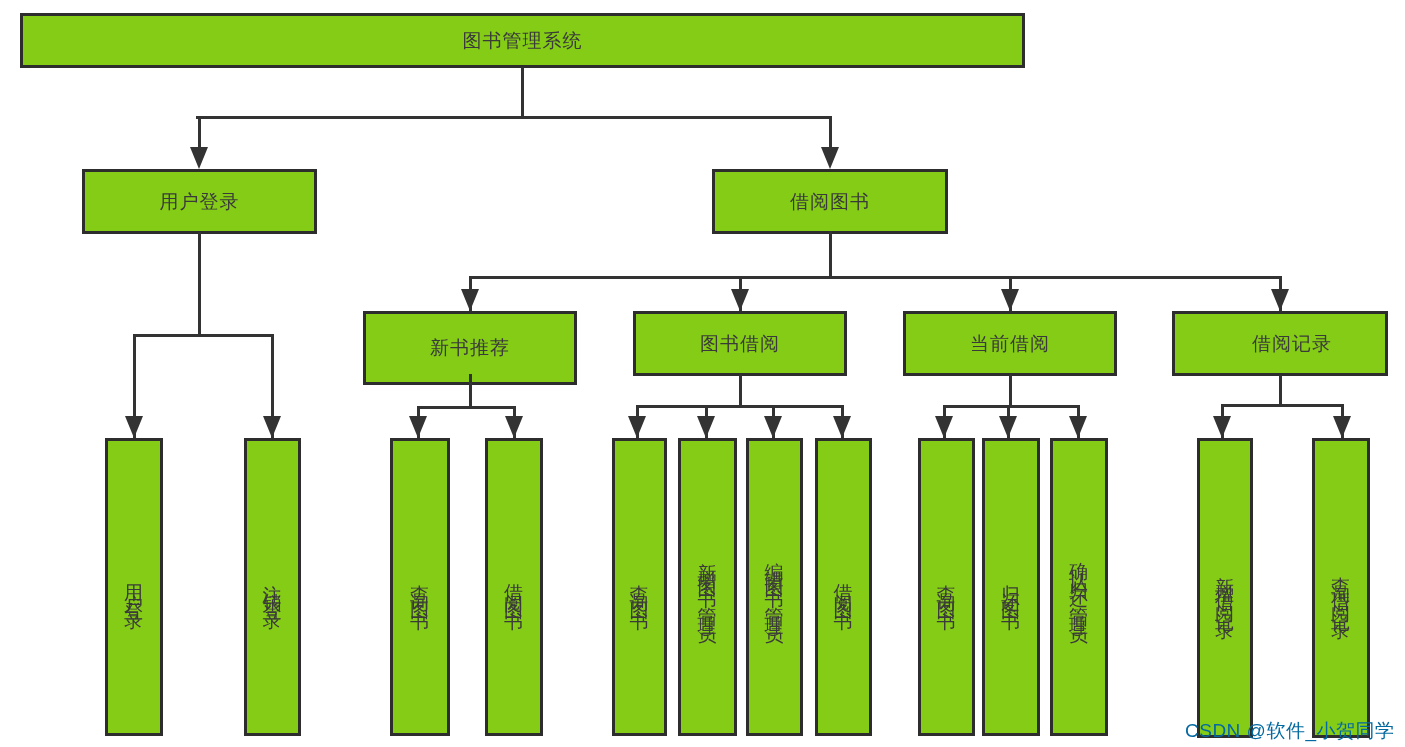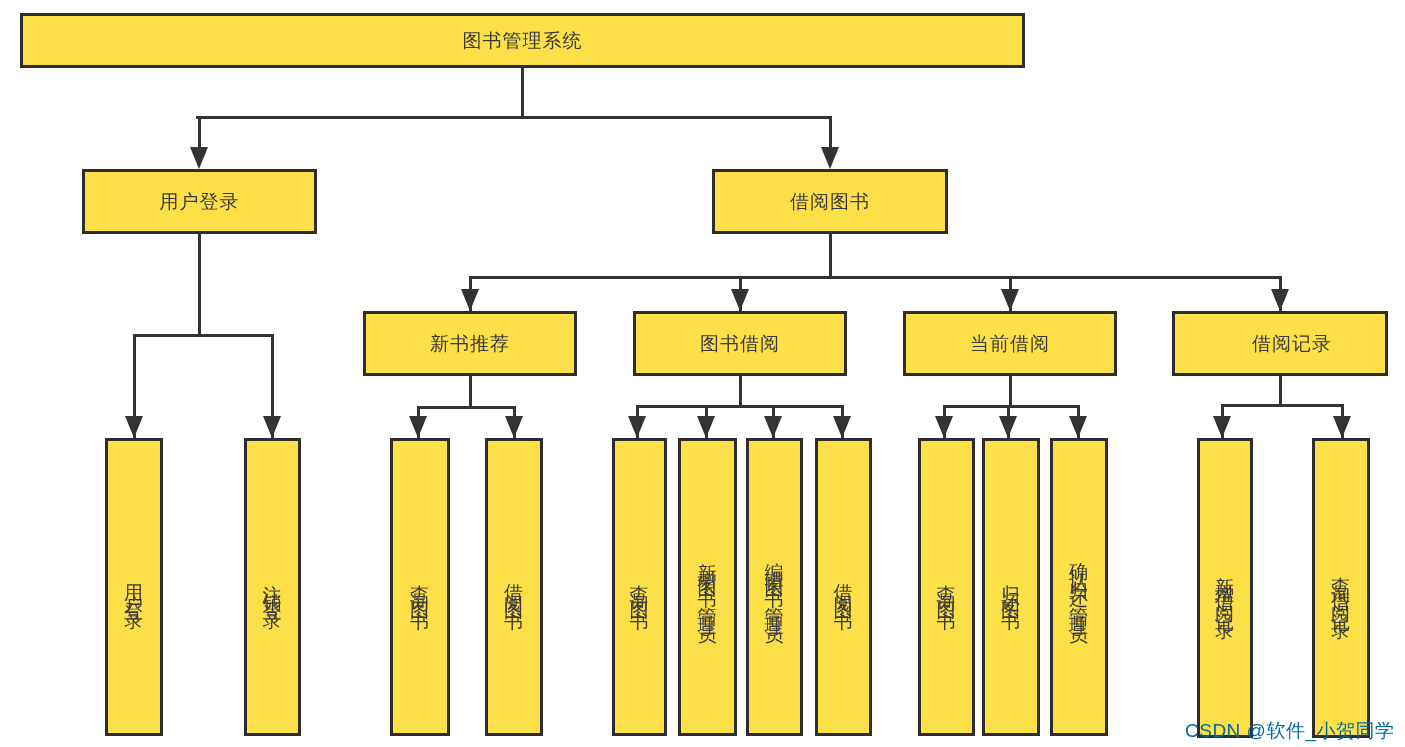--- a/index.html
+++ b/index.html
@@ -11,21 +11,21 @@
   #canvas {
     position: relative;
     width: 1405px;
     height: 747px;
     background: #ffffff;
     overflow: hidden;
   }
   .box {
     position: absolute;
     box-sizing: border-box;
-    background: #fde047;
+    background: #84cc16;
     border: 3px solid #2d2d2d;
     display: flex;
     align-items: center;
     justify-content: center;
     color: #3a3a3a;
     font-size: 19px;
     letter-spacing: 1px;
     text-align: center;
   }
   .vbox .vtext {
@@ -93,21 +93,21 @@
   <div class="line" style="left:469px; top:276px; width:812px; height:3px;"></div>
   <div class="line" style="left:469px; top:276px; width:3px; height:35px;"></div>
   <div class="arrow" style="left:461px; top:289px;"></div>
   <div class="line" style="left:739px; top:276px; width:3px; height:35px;"></div>
   <div class="arrow" style="left:731px; top:289px;"></div>
   <div class="line" style="left:1009px; top:276px; width:3px; height:35px;"></div>
   <div class="arrow" style="left:1001px; top:289px;"></div>
   <div class="line" style="left:1279px; top:276px; width:3px; height:35px;"></div>
   <div class="arrow" style="left:1271px; top:289px;"></div>
 
-  <div class="box" style="left:363px; top:311px; width:214px; height:65px;">
+  <div class="box" style="left:363px; top:311px; width:214px; height:74px;">
     <span>新书推荐</span>
   </div>
   <div class="box" style="left:633px; top:311px; width:214px; height:65px;">
     <span>图书借阅</span>
   </div>
   <div class="box" style="left:903px; top:311px; width:214px; height:65px;">
     <span>当前借阅</span>
   </div>
   <div class="box" style="left:1172px; top:311px; width:216px; height:65px;padding-left:24px;">
     <span>借阅记录</span>

